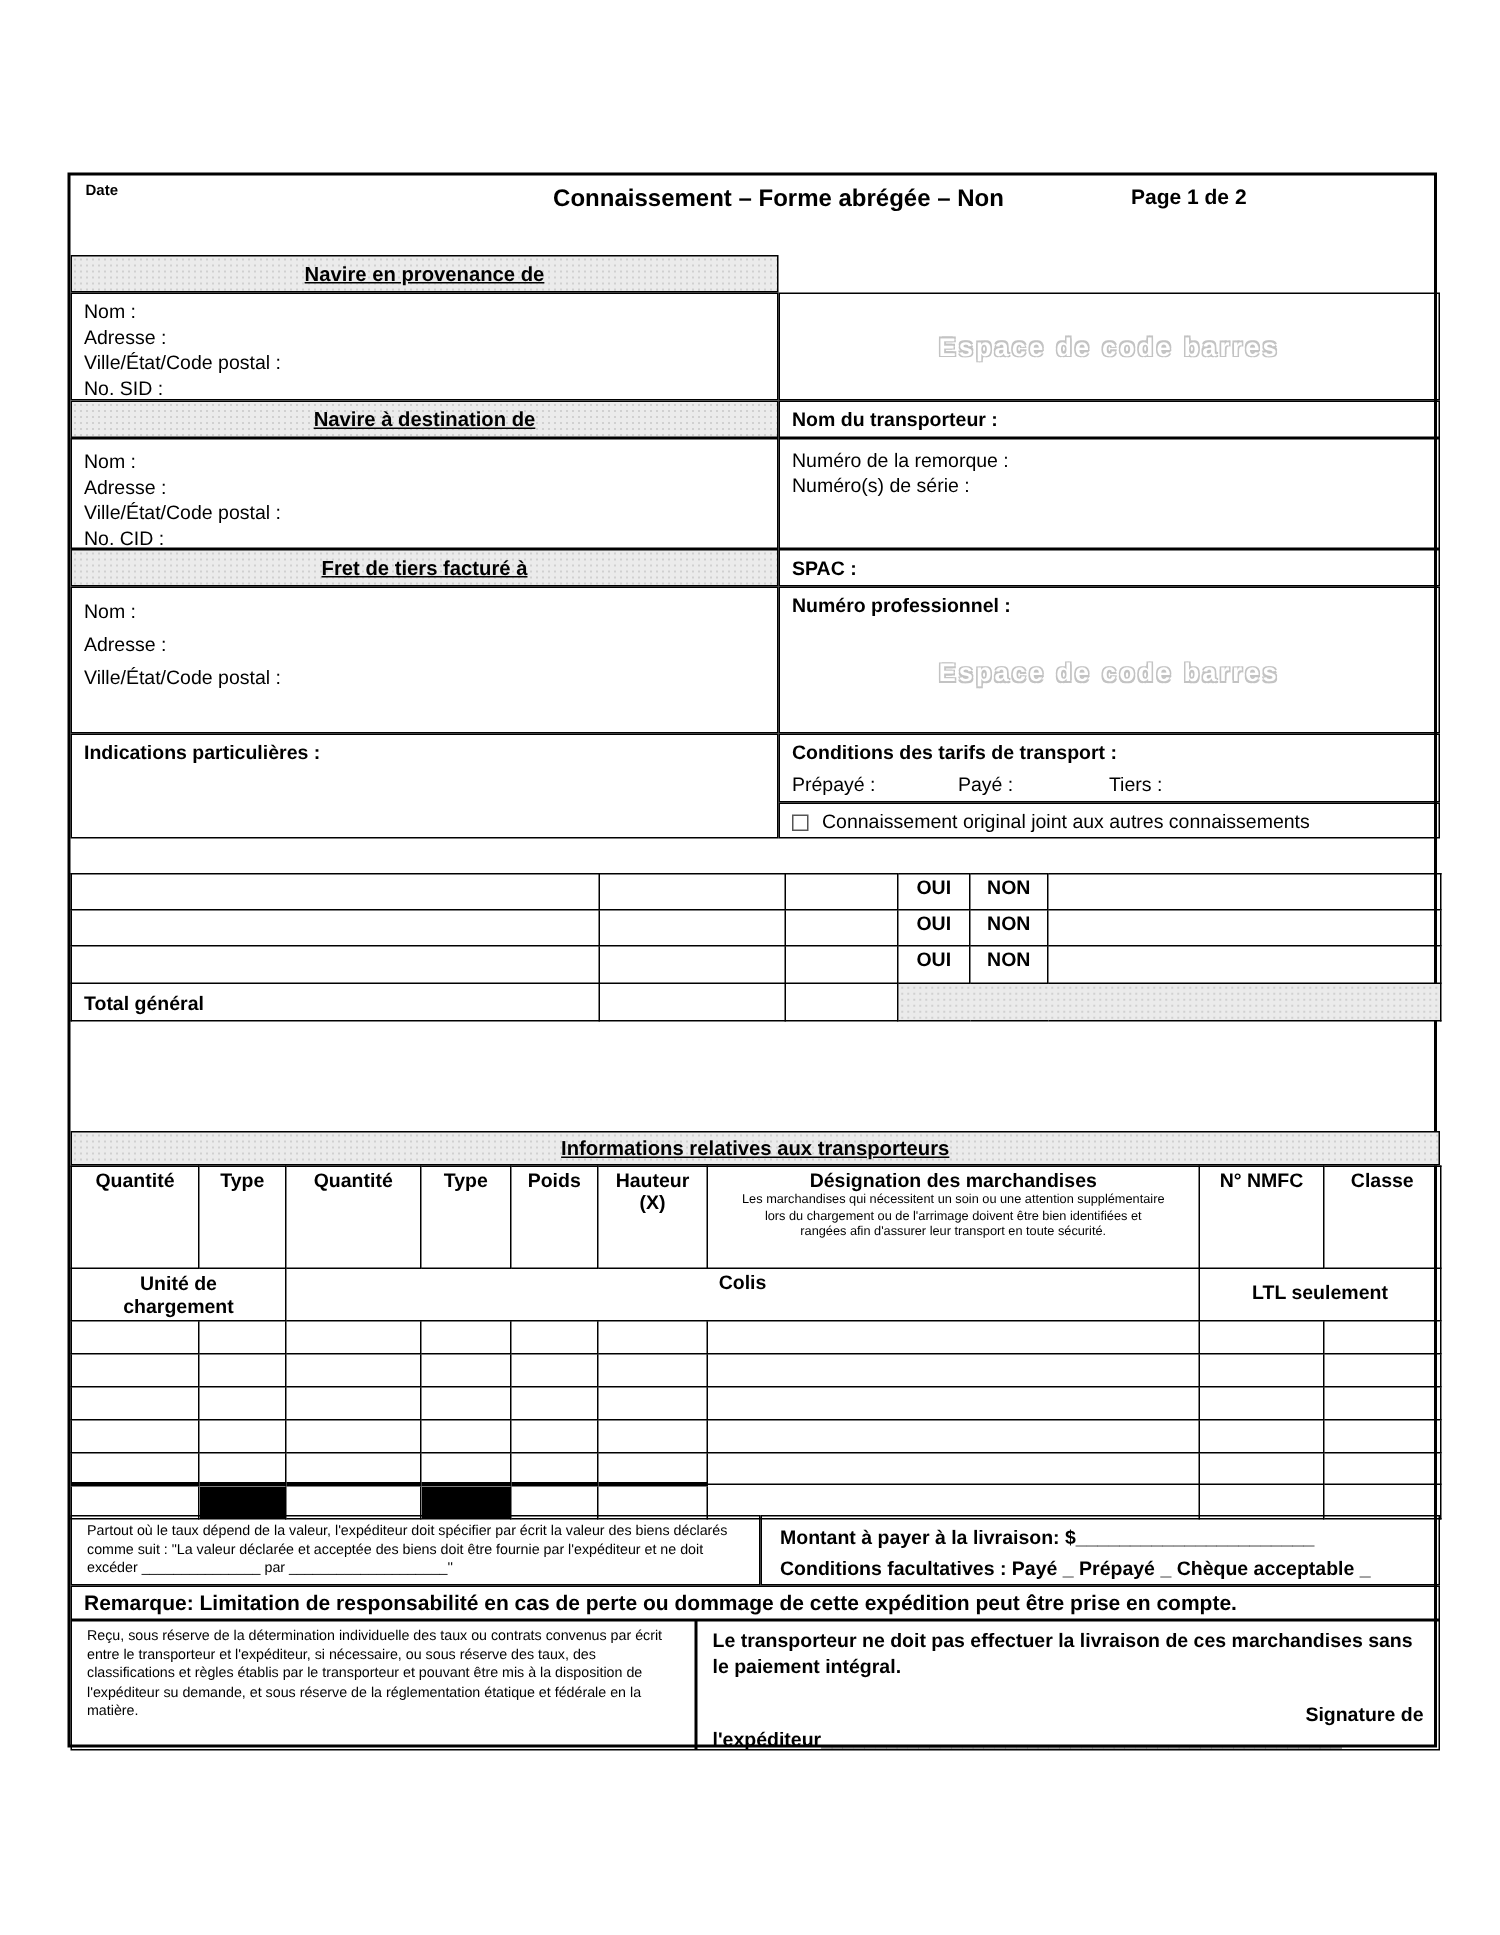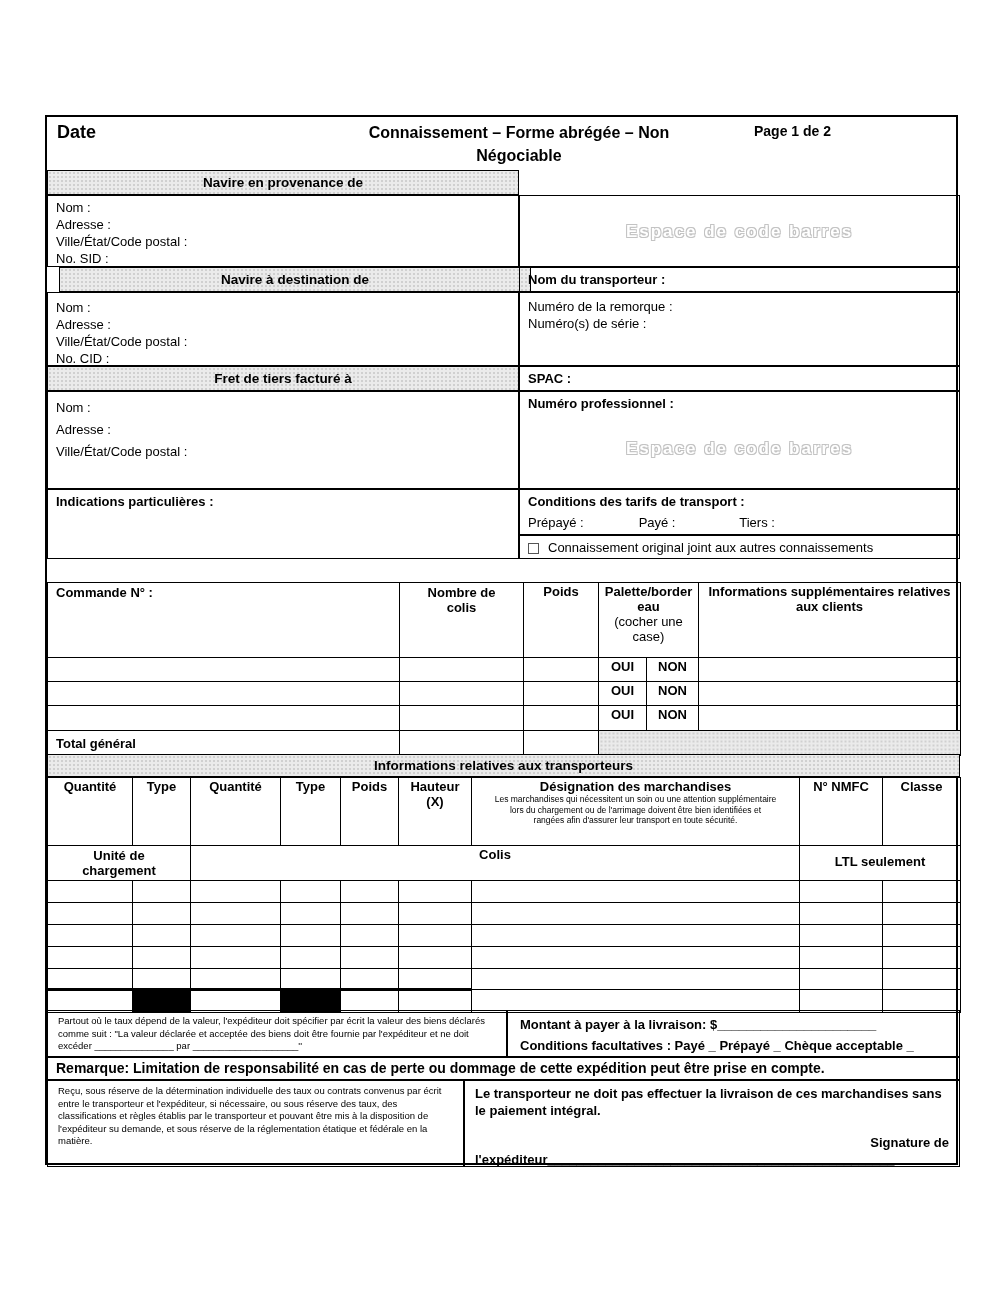--- a/index.html
+++ b/index.html
@@ -3,21 +3,21 @@
 <meta charset="utf-8">
 <style>
   html,body{margin:0;padding:0;background:#fff;}
   .page{position:relative;width:1000px;height:1290px;background:#fff;
         font-family:"Liberation Sans","DejaVu Sans",sans-serif;color:#000;overflow:hidden;}
   .form{position:absolute;left:45px;top:115px;width:913px;height:1050px;border:2px solid #000;box-sizing:border-box;}
   .abs{position:absolute;box-sizing:border-box;}
   .cell{border:1px solid #000;font-size:13px;line-height:17px;padding:3px 8px;}
   .band{border:1px solid #000;font-size:13.5px;font-weight:bold;text-align:center;
         padding-top:4px;background-color:#ebebeb;
-        background-image:radial-gradient(#d0d0d0 0.8px,transparent 0.9px);background-size:4px 4px;}
+        background-image:radial-gradient(#d0d0d0 0.8px,transparent 0.9px);background-size:4px 4px;text-decoration:underline;}
   .stipple{background-color:#ebebeb;background-image:radial-gradient(#d0d0d0 0.8px,transparent 0.9px);background-size:4px 4px;}
   .b{font-weight:bold;}
   .barcode-text{font-size:17px;font-weight:bold;letter-spacing:2px;color:#fff;
         text-shadow:-1px -1px 0 #c3c3c3,1px -1px 0 #c3c3c3,-1px 1px 0 #c3c3c3,1px 1px 0 #c3c3c3,0 0 1px #c9c9c9;}
   .bc-center{display:flex;align-items:center;justify-content:center;}
   table{border-collapse:collapse;table-layout:fixed;}
   td,th{border:1px solid #000;font-size:13px;padding:1px 4px;overflow:hidden;}
   th{font-weight:bold;}
   .tleft{text-align:left;vertical-align:top;}
   .tcenter{text-align:center;vertical-align:top;}
@@ -28,37 +28,36 @@
   .fineprint{font-size:9.5px;line-height:12.5px;}
   .terms-span{display:inline-block;}
 </style>
 </head>
 <body>
 
 <div class="page">
   <div class="form">
 
     <div class="abs" style="left:0;top:0;width:909px;height:53px;">
-      <div class="abs b" style="left:10px;top:5px;font-size:18px;">Date</div>
+      <div class="abs b" style="left:10px;top:5px;font-size:10px;">Date</div>
       <div class="abs b" style="left:242px;top:4px;width:460px;font-size:16px;line-height:23px;text-align:center;">
         <div>Connaissement – Forme abrégée – Non</div>
-        <div>Négociable</div>
       </div>
       <div class="abs b" style="left:707px;top:6px;font-size:14px;">Page 1 de 2</div>
     </div>
 
     <div class="abs band" style="left:0;top:53px;width:472px;height:25px;">Navire en provenance de</div>
     <div class="abs cell" style="left:0;top:78px;width:472px;height:72px;">
       <div>Nom :</div>
       <div>Adresse :</div>
       <div>Ville/État/Code postal :</div>
       <div>No. SID :</div>
     </div>
 
-    <div class="abs band" style="left:12px;top:150px;width:472px;height:25px;">Navire à destination de</div>
+    <div class="abs band" style="left:0;top:150px;width:472px;height:25px;">Navire à destination de</div>
     <div class="abs cell" style="left:0;top:175px;width:472px;height:74px;padding-top:6px;">
       <div>Nom :</div>
       <div>Adresse :</div>
       <div>Ville/État/Code postal :</div>
       <div>No. CID :</div>
     </div>
 
     <div class="abs band" style="left:0;top:249px;width:472px;height:25px;">Fret de tiers facturé à</div>
     <div class="abs cell" style="left:0;top:274px;width:472px;height:98px;line-height:22px;padding-top:5px;">
       <div>Nom :</div>
@@ -105,30 +104,20 @@
     <table class="abs" style="left:0;top:465px;width:913px;">
       <colgroup>
           <col style="width:352px">
           <col style="width:124px">
           <col style="width:75px">
           <col style="width:48px">
           <col style="width:52px">
           <col style="width:262px">
         </colgroup>
       <tbody>
-          <tr style="height:75px;">
-        <th class="tleft" style="padding:2px 8px;">Commande N° :</th>
-        <th class="tcenter" style="padding:2px 14px;">Nombre de colis</th>
-        <th class="tcenter">Poids</th>
-        <th class="tcenter" colspan="2">
-          <div style="word-break:break-all;">Palette/bordereau</div>
-          <div style="font-weight:normal;">(cocher une case)</div>
-        </th>
-        <th class="tcenter">Informations supplémentaires relatives aux clients</th>
-      </tr>
       <tr style="height:24px;">
         <td></td>
         <td></td>
         <td></td>
         <td class="b tcenter">OUI</td>
         <td class="b tcenter">NON</td>
         <td></td>
       </tr>
       <tr style="height:24px;">
         <td></td>

